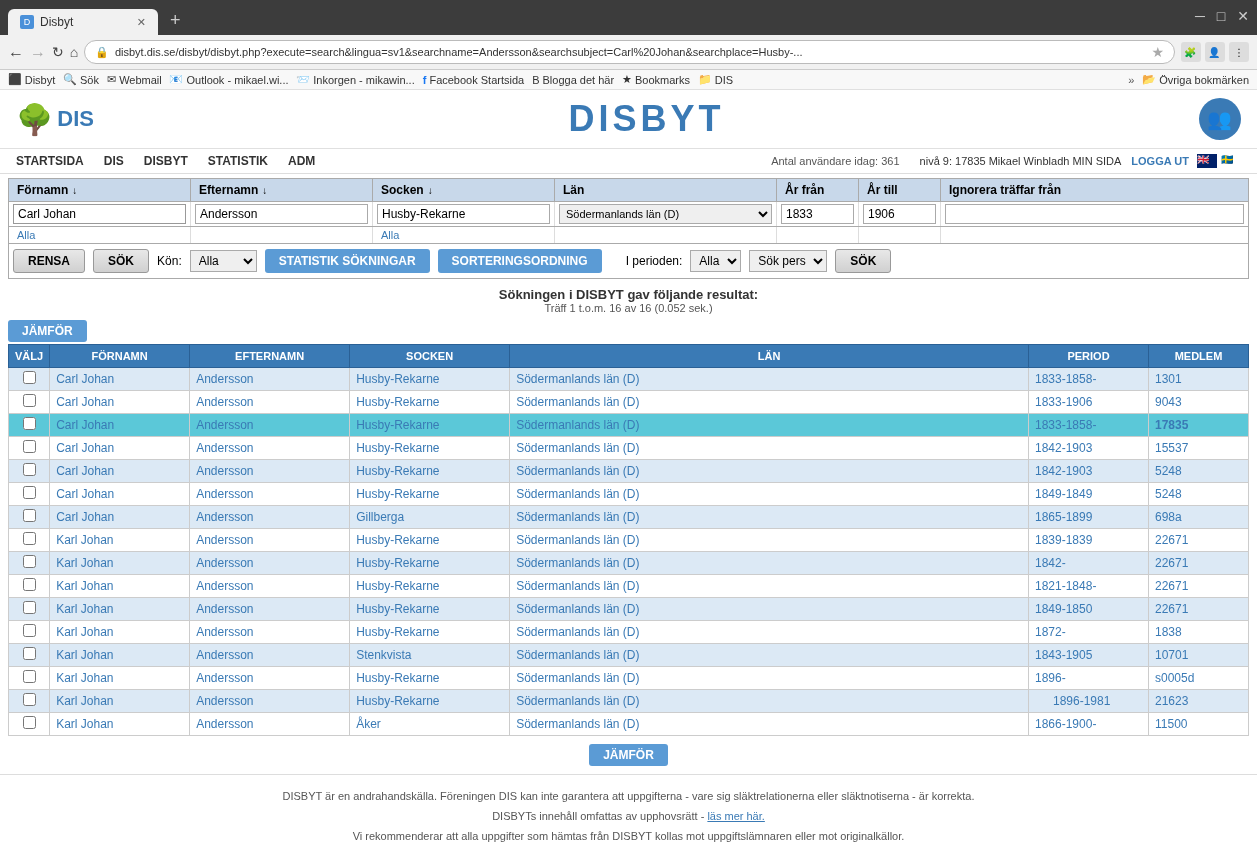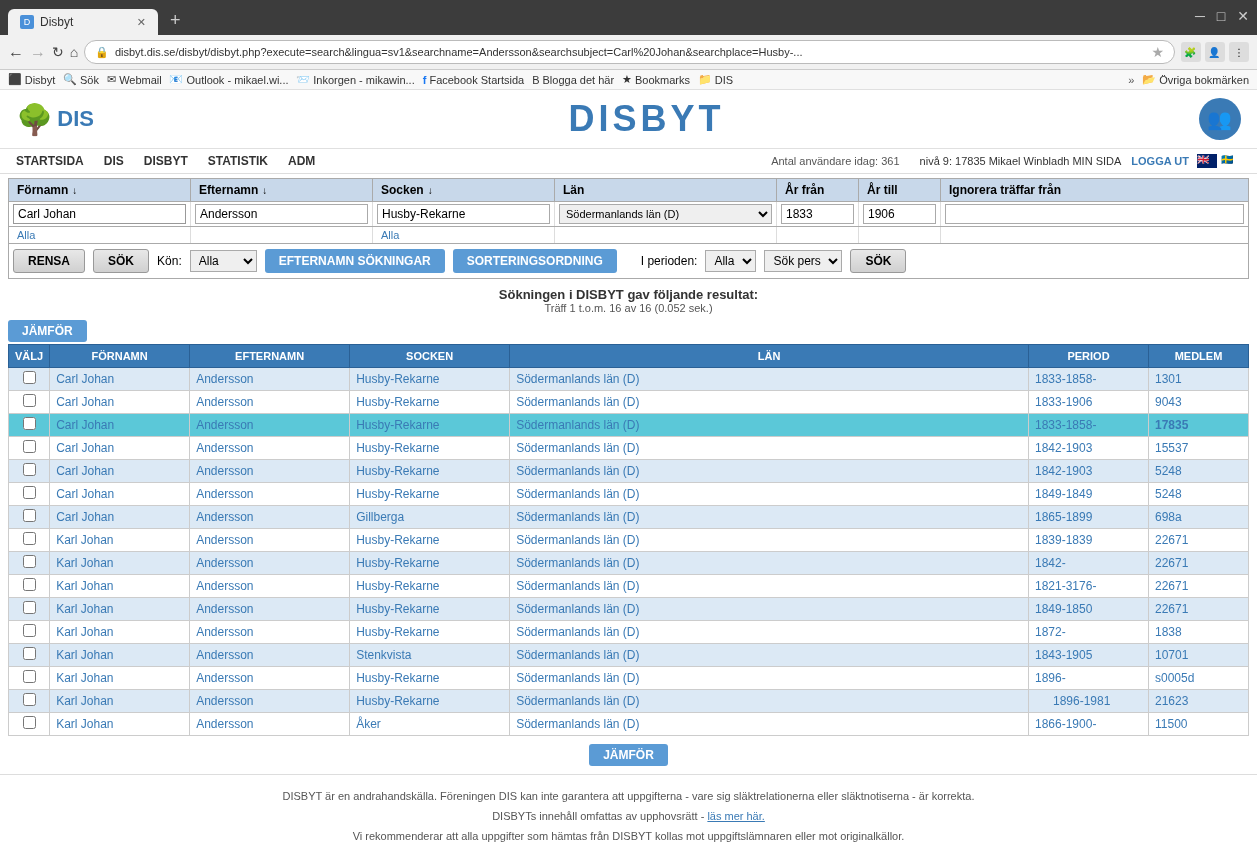--- a/index.html
+++ b/index.html
@@ -180,21 +180,21 @@
 
     <div style="display:flex;align-items:center;gap:8px;padding:5px 4px;border:1px solid #aaa;background:#fff;">
       <button style="background:linear-gradient(#e8e8e8,#d0d0d0);border:1px solid #999;padding:4px 14px;font-size:12px;font-weight:bold;cursor:pointer;border-radius:3px;">RENSA</button>
       <button style="background:linear-gradient(#e8e8e8,#d0d0d0);border:1px solid #999;padding:4px 14px;font-size:12px;font-weight:bold;cursor:pointer;border-radius:3px;">SÖK</button>
       <span style="font-size:12px;">Kön:</span>
       <select style="border:1px solid #aaa;padding:2px 4px;font-size:12px;">
         <option>Alla</option>
         <option>Man</option>
         <option>Kvinna</option>
       </select>
-      <button style="background:#5b9bd5;color:#fff;border:none;padding:5px 14px;font-size:12px;font-weight:bold;cursor:pointer;border-radius:3px;">EFTERNAMN SÖKNINGAR</button>
+      <button style="background:#5b9bd5;color:#fff;border:none;padding:5px 14px;font-size:12px;font-weight:bold;cursor:pointer;border-radius:3px;">STATISTIK SÖKNINGAR</button>
       <button style="background:#5b9bd5;color:#fff;border:none;padding:5px 14px;font-size:12px;font-weight:bold;cursor:pointer;border-radius:3px;">SORTERINGSORDNING</button>
       <span style="font-size:12px;margin-left:16px;">I perioden:</span>
       <select style="border:1px solid #aaa;padding:2px 4px;font-size:12px;">
         <option>Alla</option>
       </select>
       <select style="border:1px solid #aaa;padding:2px 4px;font-size:12px;">
         <option>Sök pers</option>
       </select>
       <button style="background:linear-gradient(#e8e8e8,#d0d0d0);border:1px solid #999;padding:4px 14px;font-size:12px;font-weight:bold;cursor:pointer;border-radius:3px;">SÖK</button>
     </div>
@@ -303,21 +303,21 @@
             <td style="padding: 3px 6px; border: 1px solid rgb(204, 204, 204);"><a href="#" style="color: rgb(58, 122, 181); text-decoration: none; cursor: pointer;">Södermanlands län (D)</a></td>
             <td style="padding: 3px 6px; border: 1px solid rgb(204, 204, 204);"><a href="#" style="color: rgb(58, 122, 181); text-decoration: none; cursor: pointer;">1842-</a></td>
             <td style="padding: 3px 6px; border: 1px solid rgb(204, 204, 204);"><a href="#" style="color: rgb(58, 122, 181); text-decoration: none; cursor: pointer;">22671</a></td>
           </tr>
           <tr style="background: rgb(255, 255, 255);">
             <td style="padding: 3px 6px; border: 1px solid rgb(204, 204, 204); text-align: center;"><input type="checkbox" style=""></td>
             <td style="padding: 3px 6px; border: 1px solid rgb(204, 204, 204);"><a href="#" style="color: rgb(58, 122, 181); text-decoration: none; cursor: pointer;">Karl Johan</a></td>
             <td style="padding: 3px 6px; border: 1px solid rgb(204, 204, 204);"><a href="#" style="color: rgb(58, 122, 181); text-decoration: none; cursor: pointer;">Andersson</a></td>
             <td style="padding: 3px 6px; border: 1px solid rgb(204, 204, 204);"><a href="#" style="color: rgb(58, 122, 181); text-decoration: none; cursor: pointer;">Husby-Rekarne</a></td>
             <td style="padding: 3px 6px; border: 1px solid rgb(204, 204, 204);"><a href="#" style="color: rgb(58, 122, 181); text-decoration: none; cursor: pointer;">Södermanlands län (D)</a></td>
-            <td style="padding: 3px 6px; border: 1px solid rgb(204, 204, 204);"><a href="#" style="color: rgb(58, 122, 181); text-decoration: none; cursor: pointer;">1821-3176-</a></td>
+            <td style="padding: 3px 6px; border: 1px solid rgb(204, 204, 204);"><a href="#" style="color: rgb(58, 122, 181); text-decoration: none; cursor: pointer;">1821-1848-</a></td>
             <td style="padding: 3px 6px; border: 1px solid rgb(204, 204, 204);"><a href="#" style="color: rgb(58, 122, 181); text-decoration: none; cursor: pointer;">22671</a></td>
           </tr>
           <tr style="background: rgb(220, 233, 245);">
             <td style="padding: 3px 6px; border: 1px solid rgb(204, 204, 204); text-align: center;"><input type="checkbox" style=""></td>
             <td style="padding: 3px 6px; border: 1px solid rgb(204, 204, 204);"><a href="#" style="color: rgb(58, 122, 181); text-decoration: none; cursor: pointer;">Karl Johan</a></td>
             <td style="padding: 3px 6px; border: 1px solid rgb(204, 204, 204);"><a href="#" style="color: rgb(58, 122, 181); text-decoration: none; cursor: pointer;">Andersson</a></td>
             <td style="padding: 3px 6px; border: 1px solid rgb(204, 204, 204);"><a href="#" style="color: rgb(58, 122, 181); text-decoration: none; cursor: pointer;">Husby-Rekarne</a></td>
             <td style="padding: 3px 6px; border: 1px solid rgb(204, 204, 204);"><a href="#" style="color: rgb(58, 122, 181); text-decoration: none; cursor: pointer;">Södermanlands län (D)</a></td>
             <td style="padding: 3px 6px; border: 1px solid rgb(204, 204, 204);"><a href="#" style="color: rgb(58, 122, 181); text-decoration: none; cursor: pointer;">1849-1850</a></td>
             <td style="padding: 3px 6px; border: 1px solid rgb(204, 204, 204);"><a href="#" style="color: rgb(58, 122, 181); text-decoration: none; cursor: pointer;">22671</a></td>

